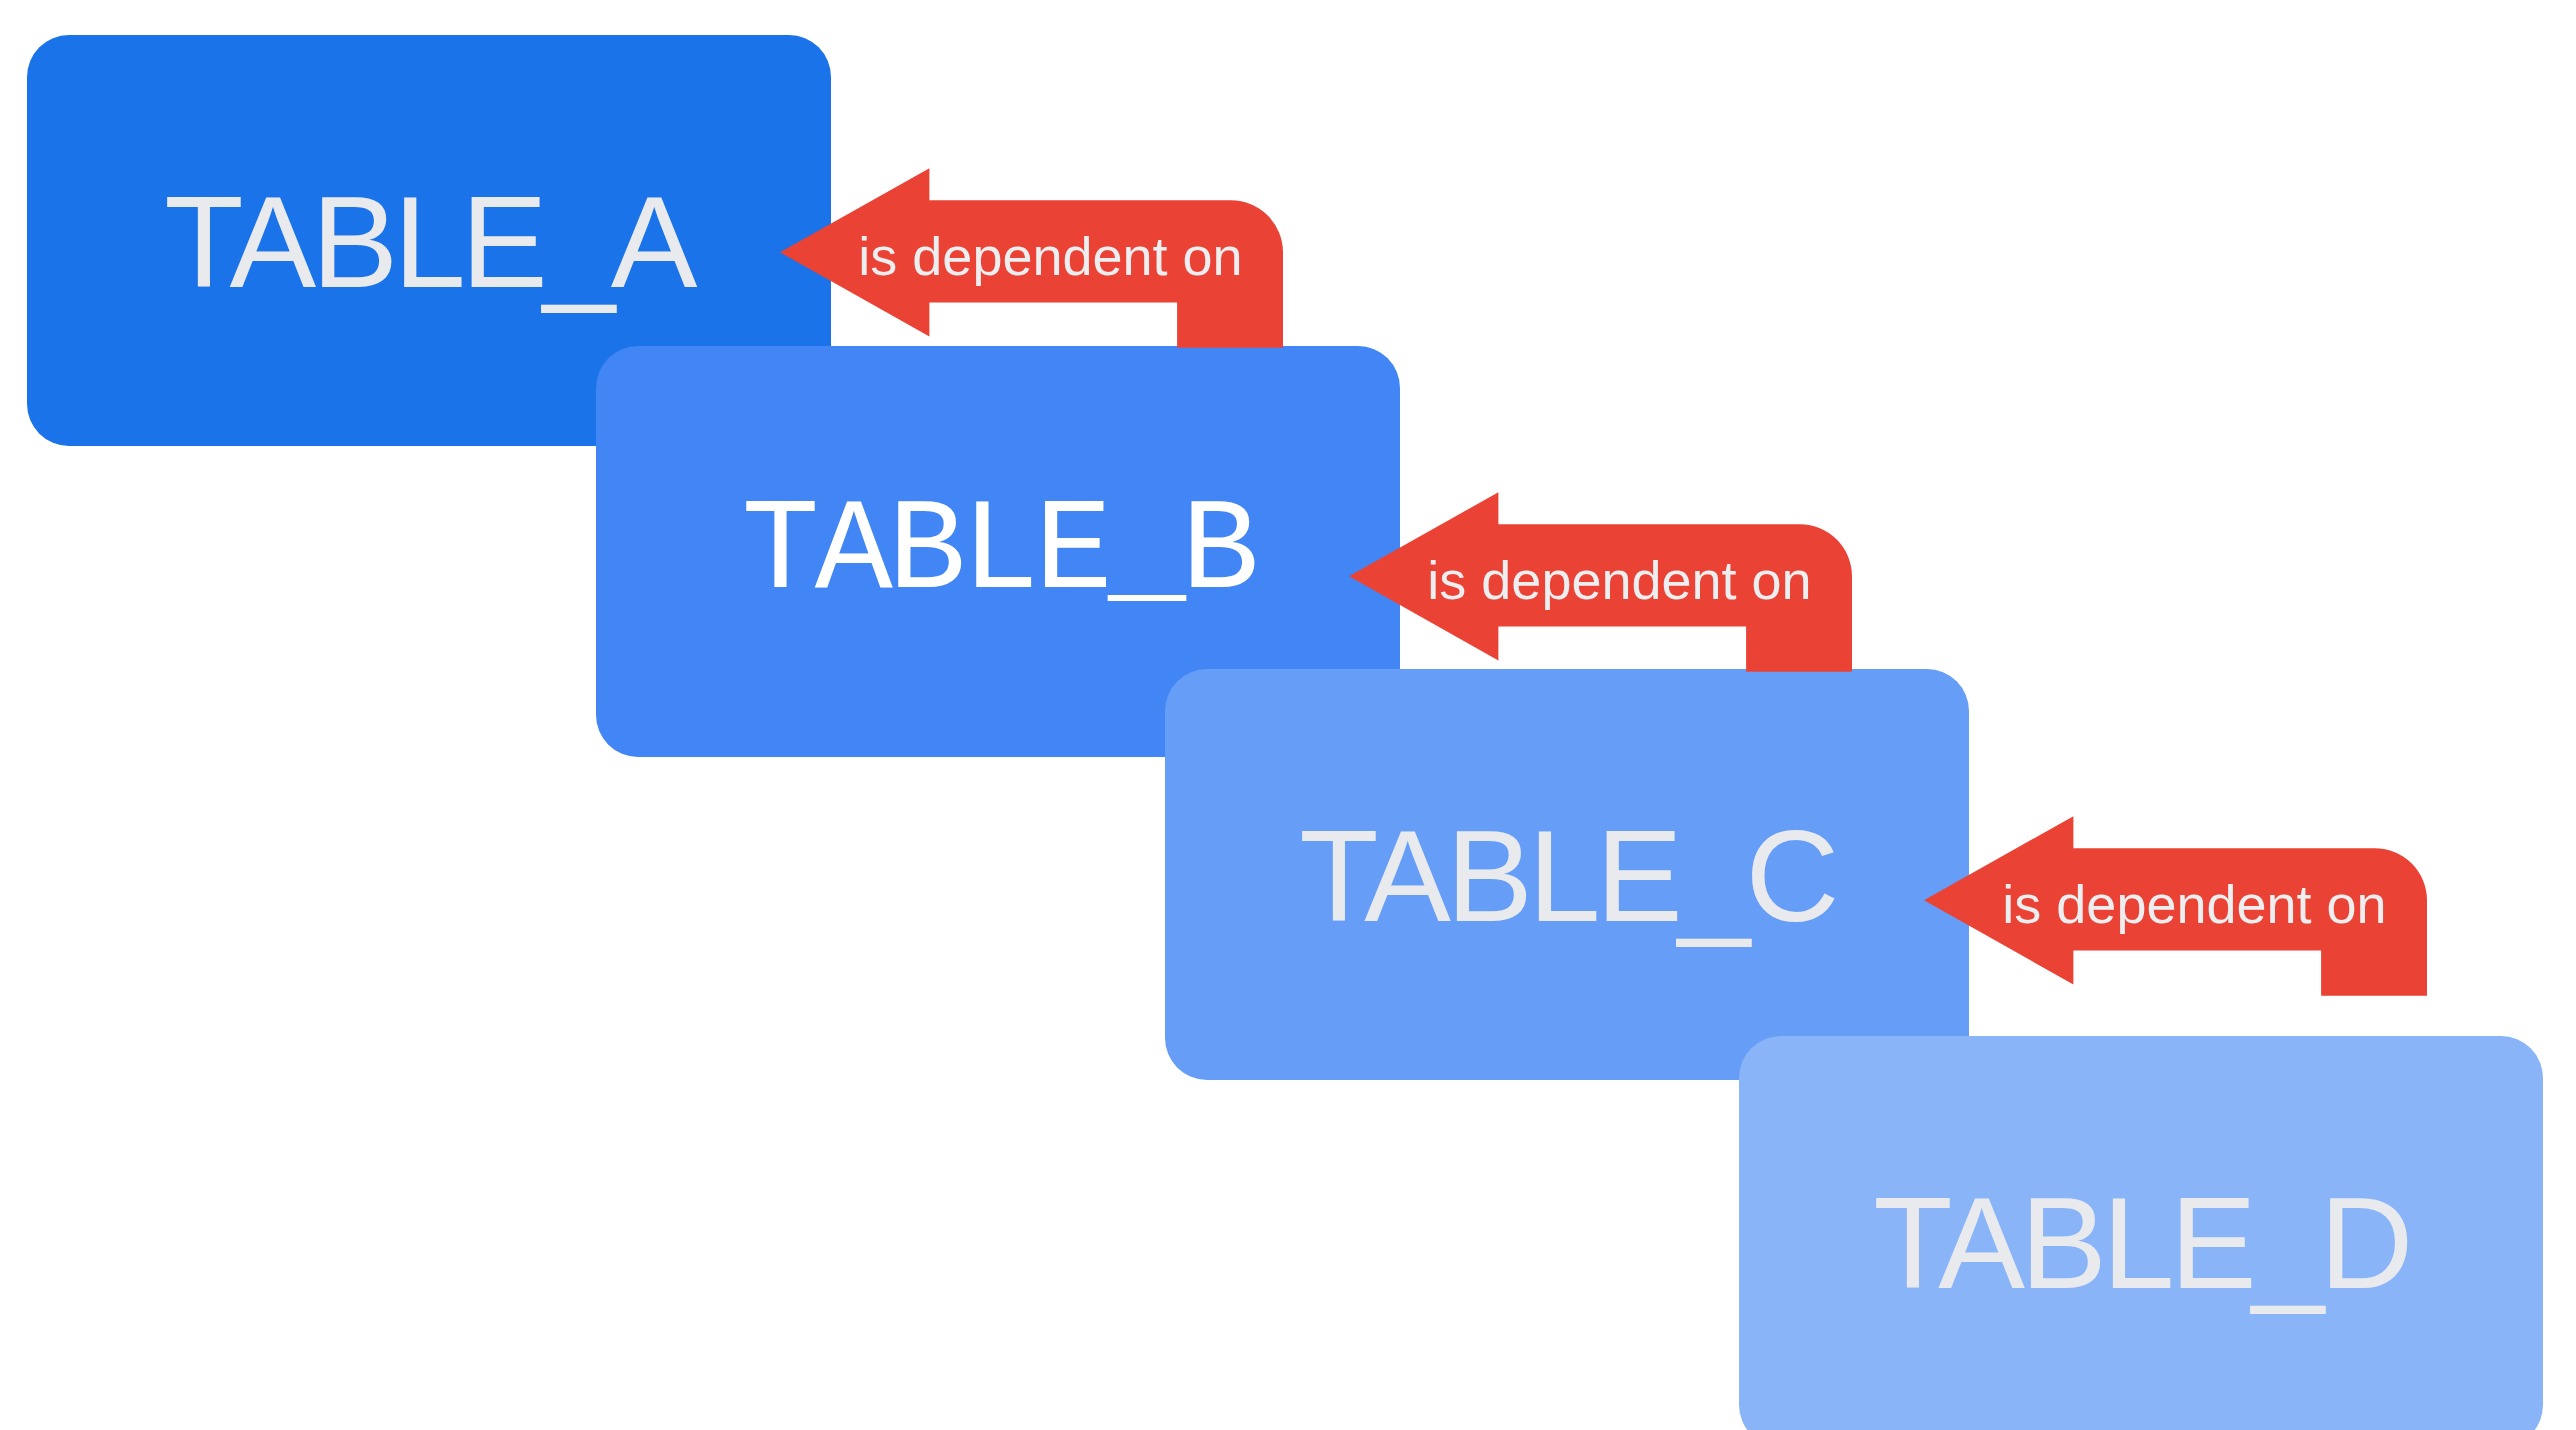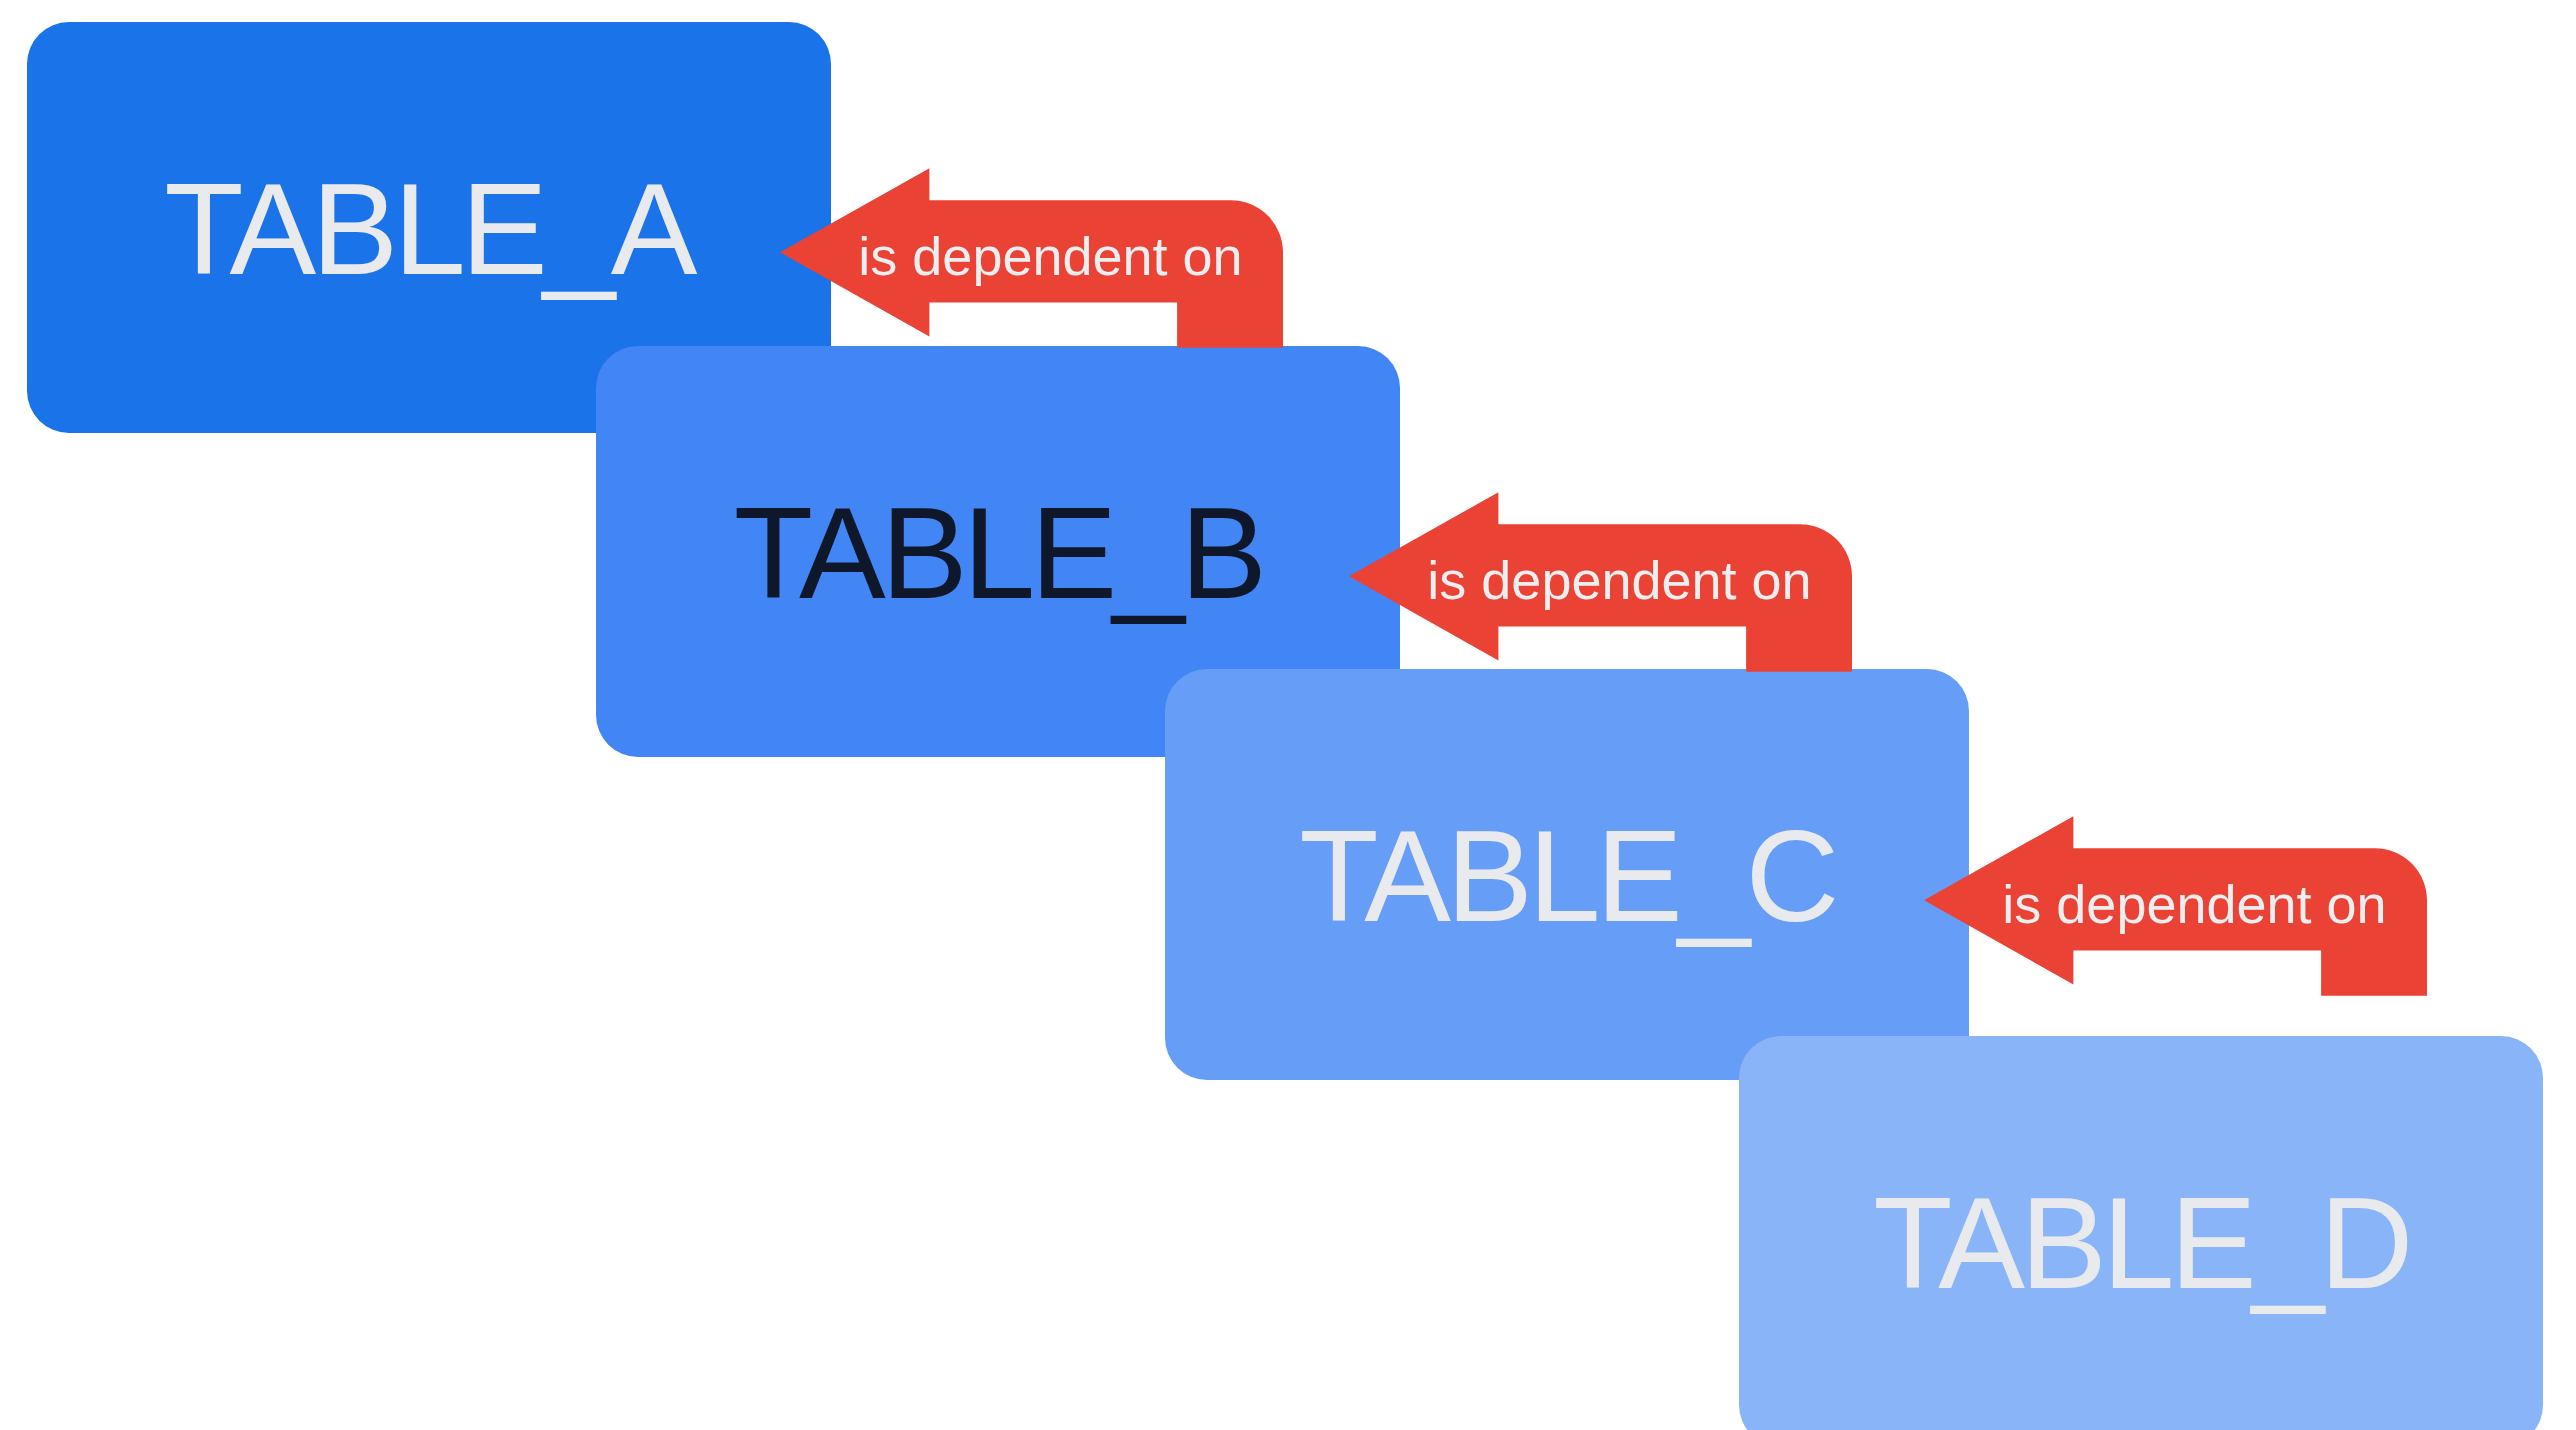--- a/index.html
+++ b/index.html
@@ -29,21 +29,21 @@
     justify-content: center;
   }
   .node-label {
     font-size: 130px;
     letter-spacing: -4.7px;
     font-weight: 400;
     line-height: 1;
     padding-top: 3.8px;
     white-space: nowrap;
   }
-  .node-a { left: 26.5px;   top: 22px;   }
+  .node-a { left: 26.5px;   top: 35px;   }
   .node-b { left: 596px;  top: 346px;  }
   .node-c { left: 1165px; top: 669px;  }
   .node-d { left: 1739px; top: 994px; }
 
   .arrow {
     position: absolute;
     width: 503px;
     height: 180px;
   }
   .arrow-1 { left: 780px;  top: 168px; }
@@ -74,21 +74,21 @@
 </head>
 <body>
 
 <div class="canvas" style="background: rgb(255, 255, 255);">
 
   <div class="node node-a" style="background: rgb(26, 115, 232);">
     <span class="node-label" style="color: rgb(232, 234, 237);">TABLE_A</span>
   </div>
 
   <div class="node node-b" style="background: rgb(66, 133, 244);">
-    <span class="node-label" style="color: #0f172a;">TABLE_B</span>
+    <span class="node-label" style="color: #ffffff; font-family: Liberation Mono, monospace;">TABLE_B</span>
   </div>
 
   <div class="node node-c" style="background: rgb(102, 157, 246);">
     <span class="node-label" style="color: rgb(232, 234, 237);">TABLE_C</span>
   </div>
 
   <div class="node node-d" style="background: rgb(138, 180, 248); margin-top: 42px;">
     <span class="node-label" style="color: rgb(232, 234, 237);">TABLE_D</span>
   </div>
 

